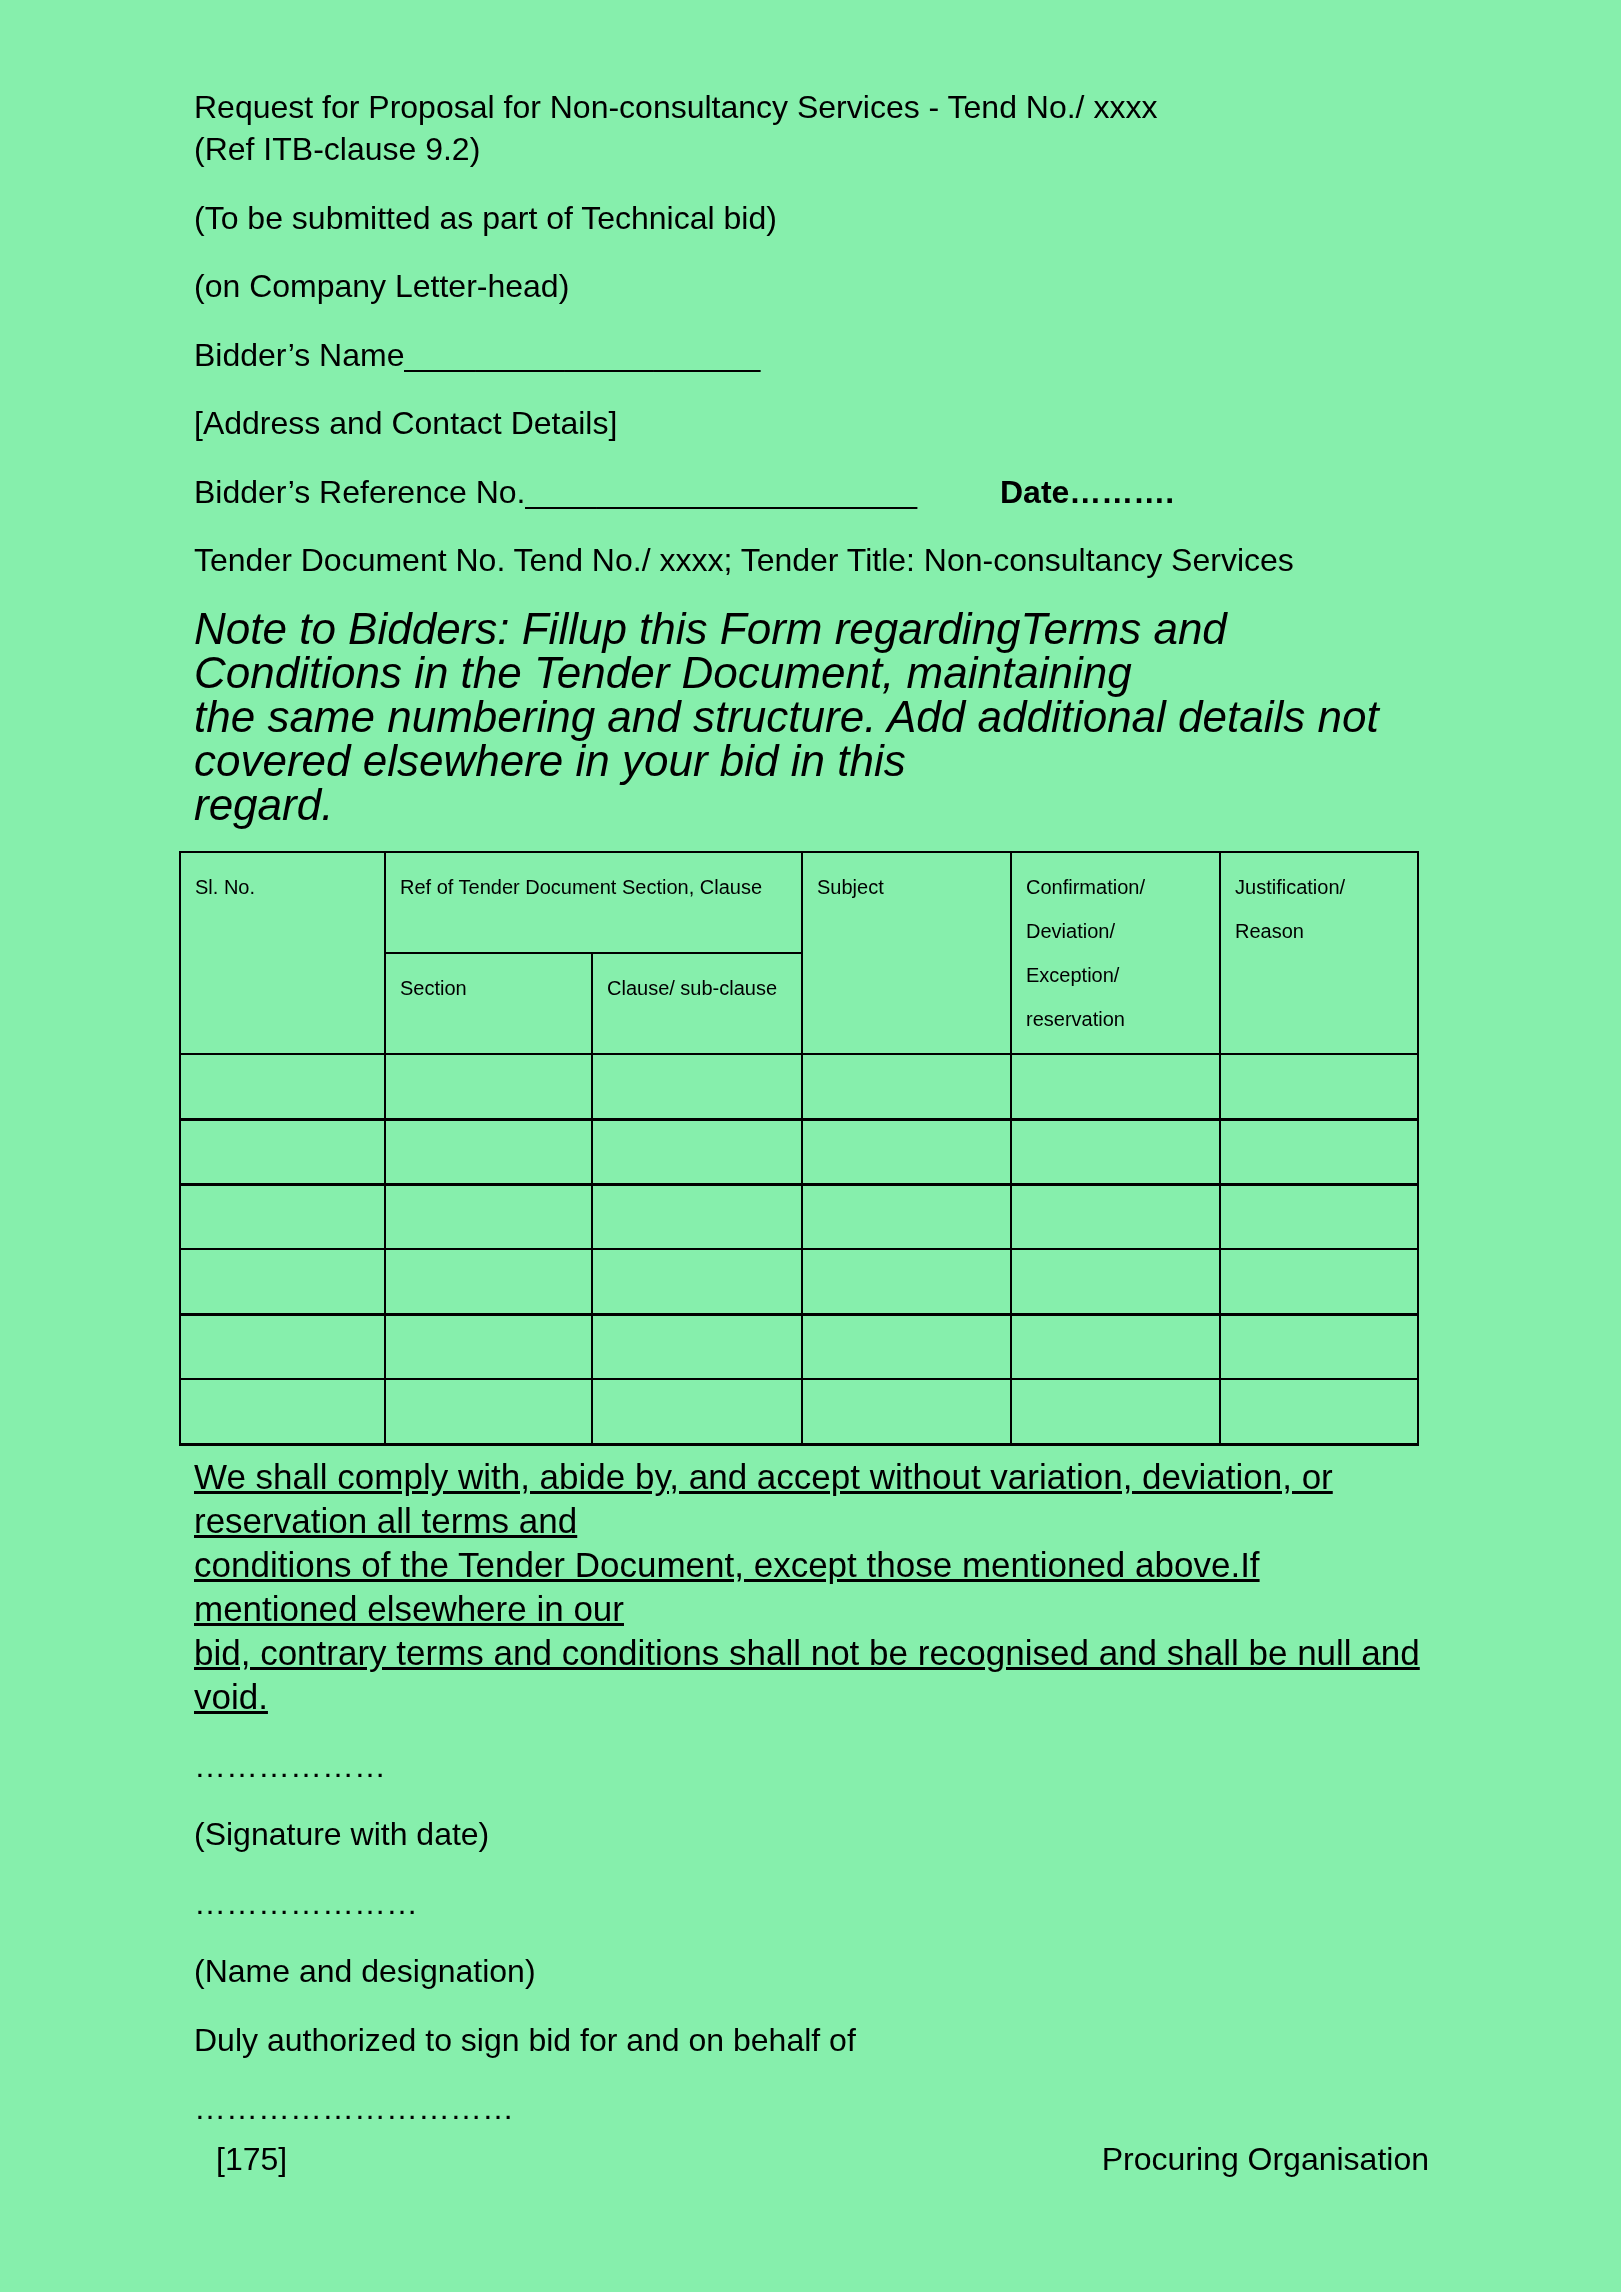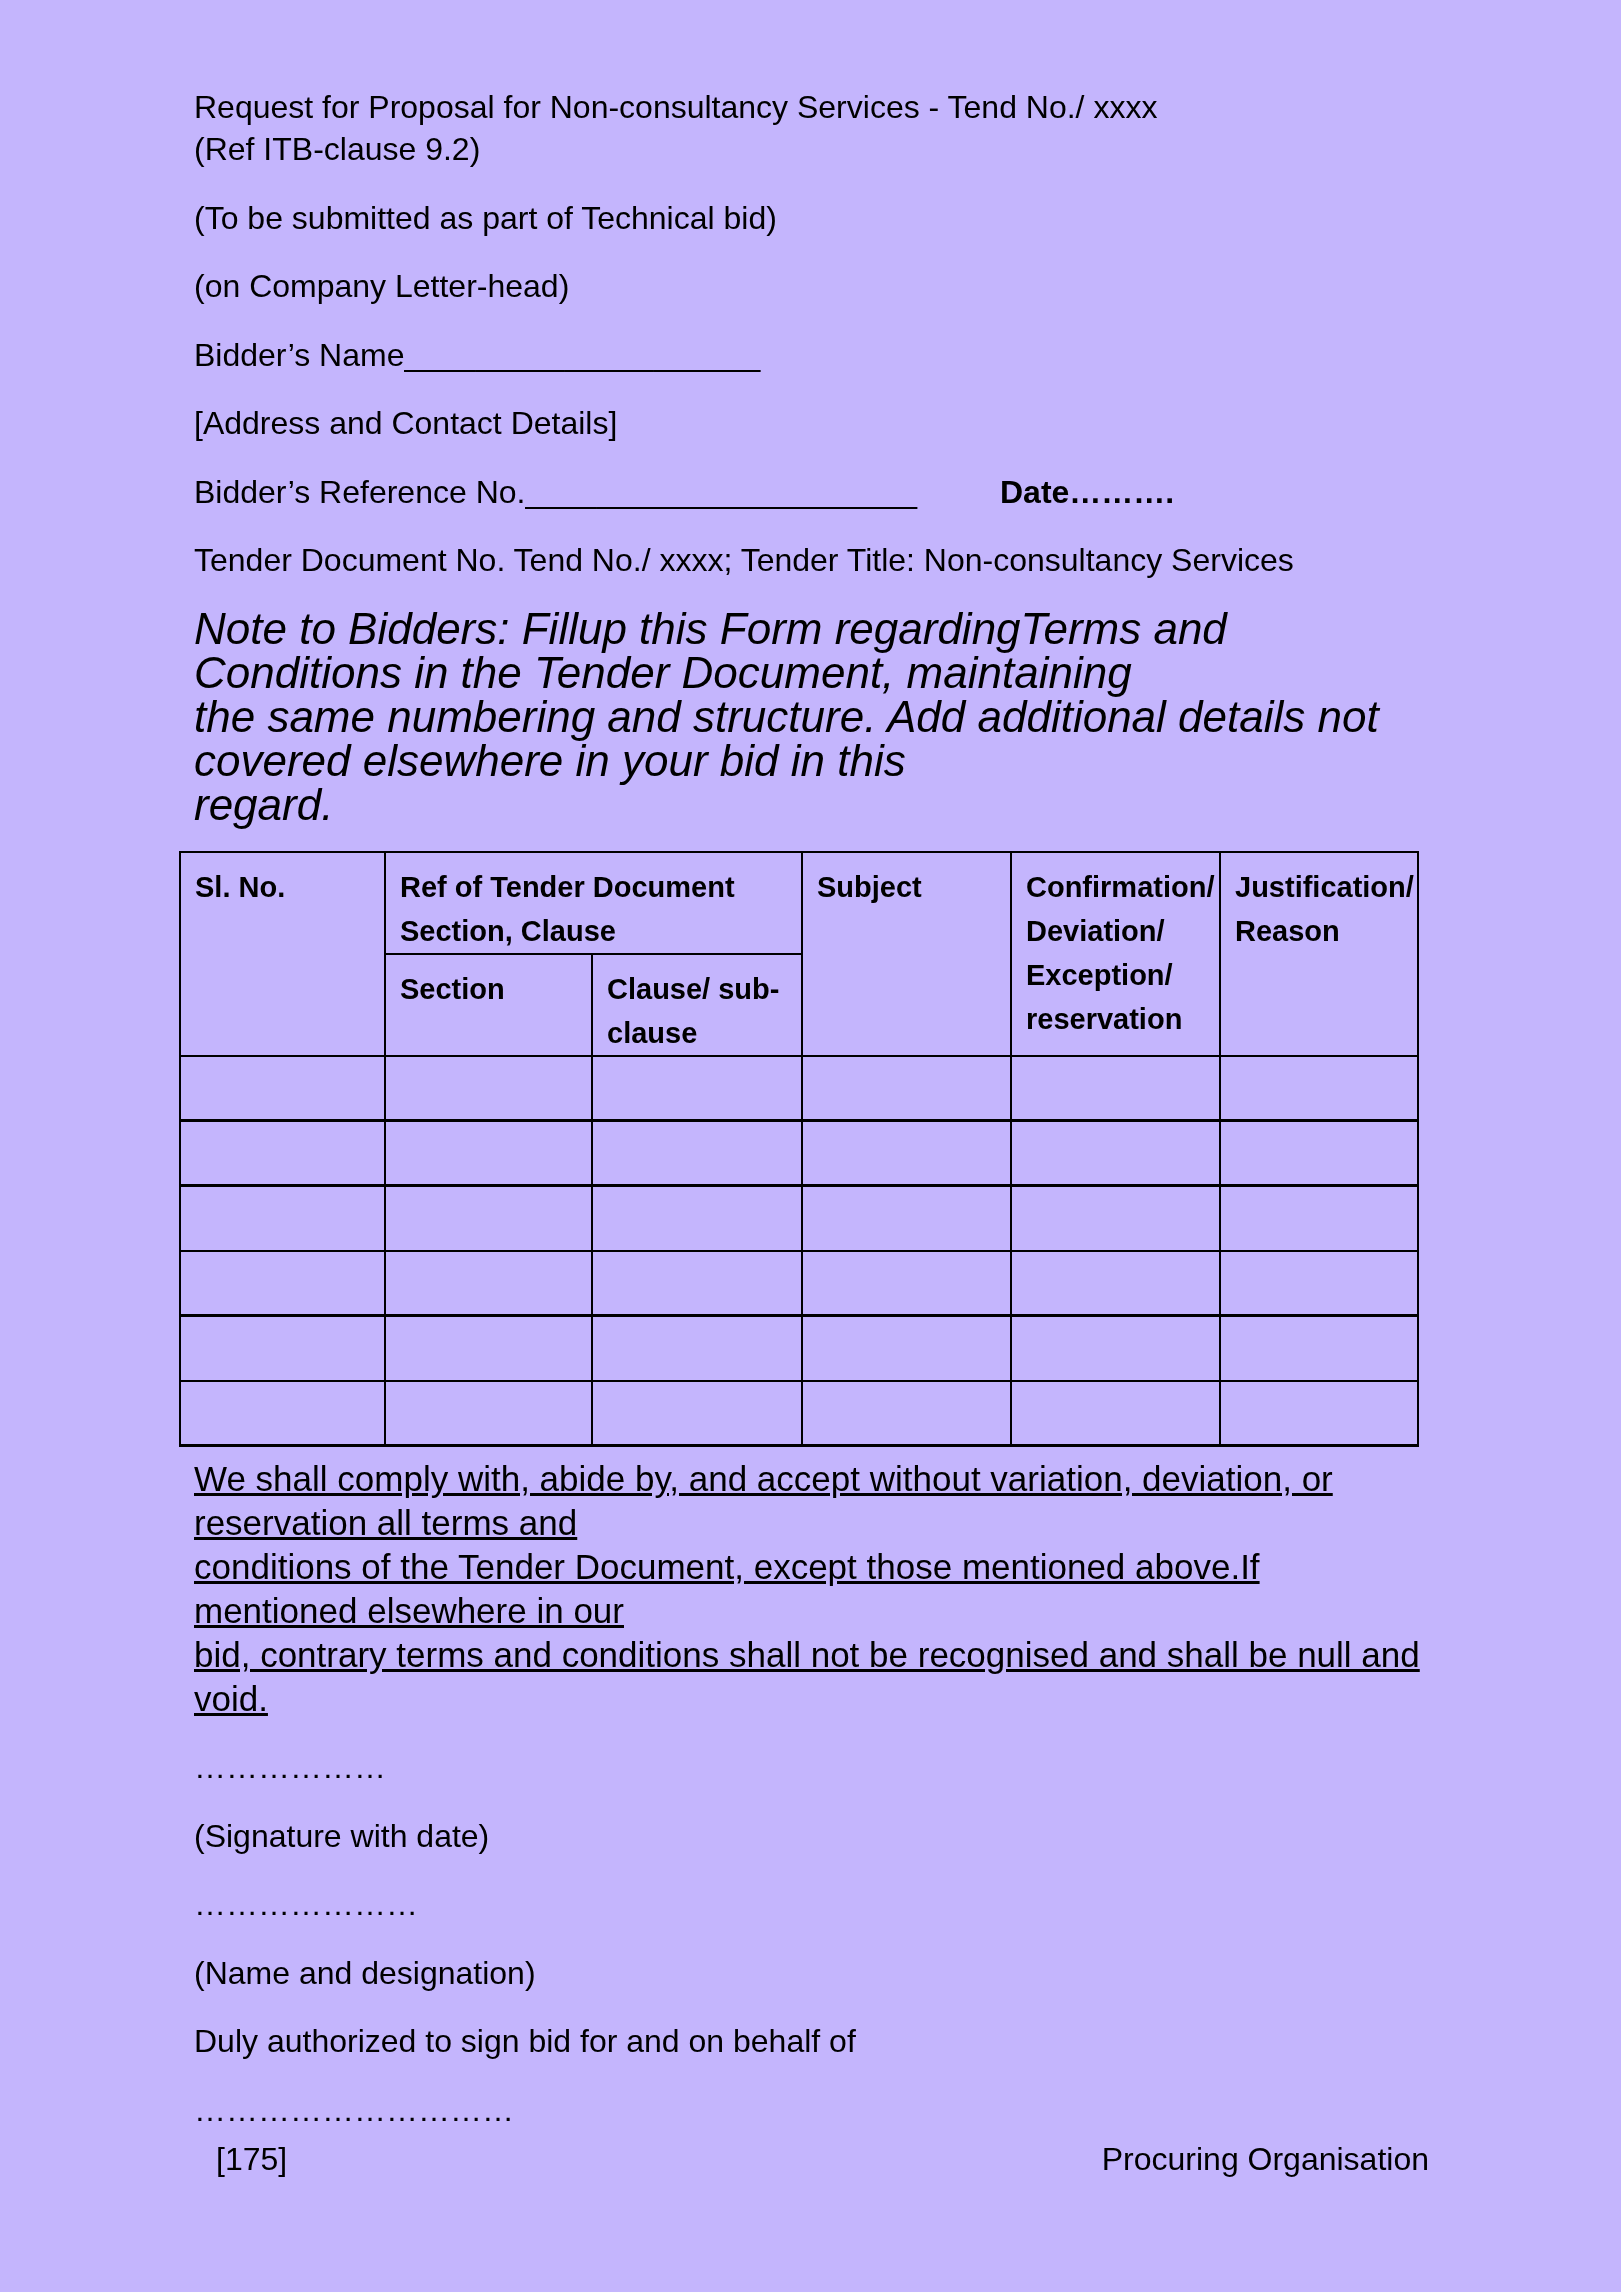--- a/index.html
+++ b/index.html
@@ -2,21 +2,21 @@
 <html><head>
 <meta charset="utf-8">
 <style>
   html, body { margin: 0; padding: 0; background: #ffffff; }
   .page {
     position: relative;
     width: 1621px;
     height: 2293px;
     box-sizing: border-box;
     padding: 88px 192px 0 194px;
-    background: #c4b5fd;
+    background: #86efac;
     color: #000000;
     font-family: "Liberation Sans", "DejaVu Sans", sans-serif;
     overflow: hidden;
   }
   .doc-header { font-size: 32px; line-height: 39px; }
   .title {
     font-size: 45px;
     line-height: 59px;
     font-weight: bold;
     text-align: center;
@@ -32,23 +32,23 @@
     border-collapse: collapse;
     table-layout: fixed;
     border: 2px solid #000;
     border-bottom-width: 3.9px;
   }
   .compliance-table th, .compliance-table td {
     border: 2px solid #000;
     vertical-align: top;
   }
   .compliance-table thead th {
-    font-size: 29px;
+    font-size: 20px;
     line-height: 44px;
-    font-weight: bold;
+    font-weight: normal;
     text-align: left;
     padding: 11.8px 11.8px 0 13.7px;
     margin-top: 12px;
   }
   .compliance-table thead tr { height: 101px; }
   .compliance-table tbody tr { height: 65px; }
   .compliance-table tbody td { padding: 0 11.8px; font-size: 29px; }
   .compliance-table tbody tr:nth-child(1) td,
   .compliance-table tbody tr:nth-child(2) td,
   .compliance-table tbody tr:nth-child(4) td { border-bottom-width: 3.9px; }

